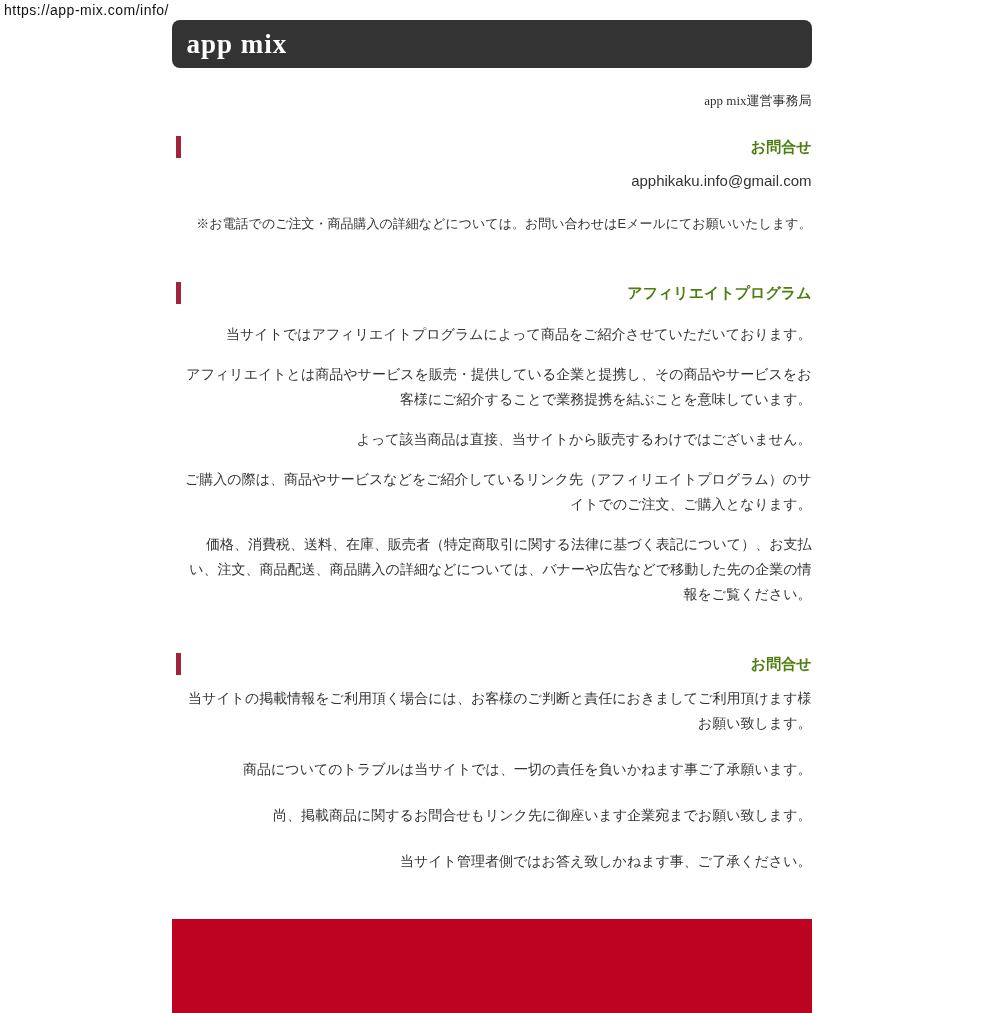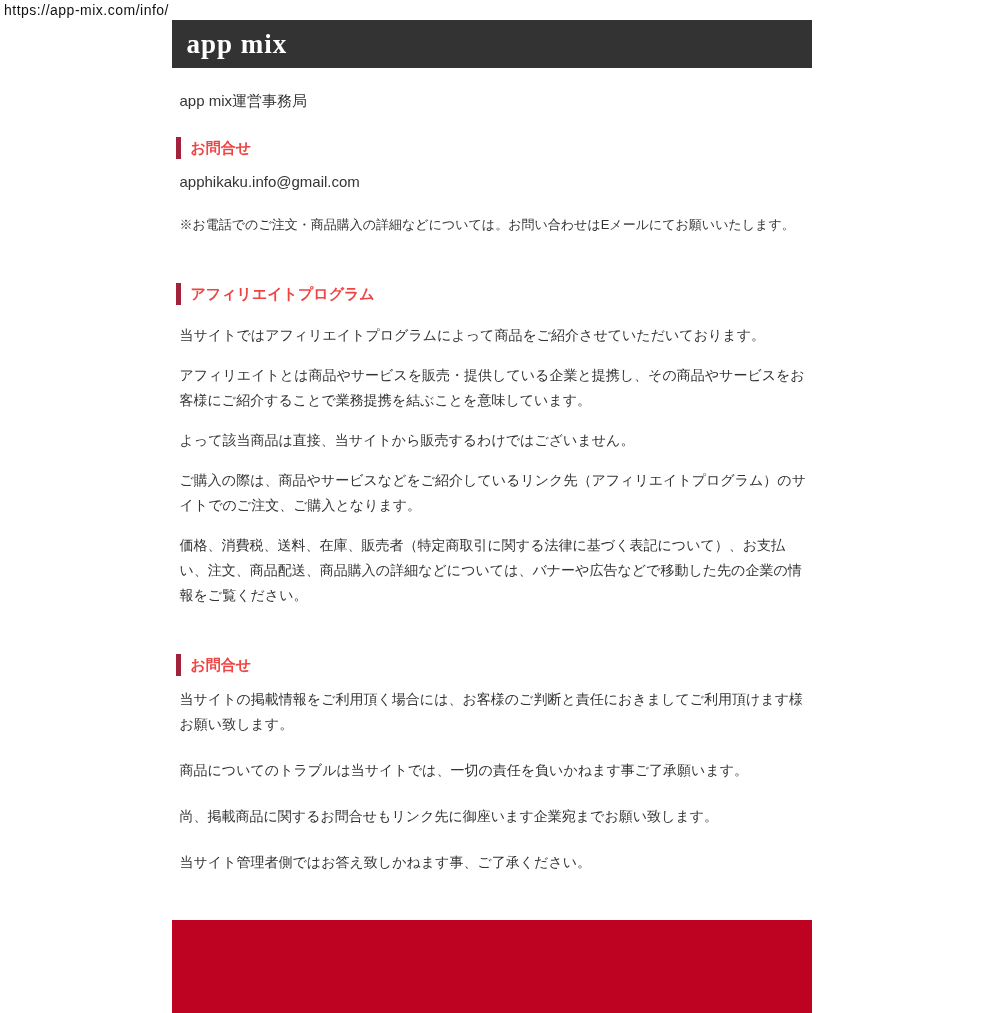--- a/index.html
+++ b/index.html
@@ -1,15 +1,15 @@
 <!DOCTYPE html>
 <html lang="ja"><head>
 <meta charset="utf-8">
 <style>
-  * { box-sizing: border-box; }
+  * { box-sizing: border-box; text-align: right; }
   html, body {
     margin: 0;
     padding: 0;
     background: #ffffff;
   }
   body {
     width: 983px;
     height: 1013px;
     position: relative;
     font-family: "Liberation Sans", sans-serif;
@@ -27,40 +27,42 @@
   .content-col {
     width: 640px;
     margin: 20px auto 0 auto;
   }
   .site-header {
     background: #333333;
     height: 48px;
     display: flex;
     align-items: center;
     padding: 0 15px;
+    border-radius: 8px;
   }
   .site-title {
     margin: 0;
     font-family: "Liberation Serif", serif;
     font-weight: bold;
     font-size: 27px;
     color: #ffffff;
     letter-spacing: 1px;
   }
   .operator {
     margin: 24px 0 0 8px;
-    font-size: 15px;
+    font-size: 13px;
+    font-family: Liberation Serif, serif;
   }
   .section {
     margin-left: 4px;
   }
   .section-heading {
     font-size: 15px;
     font-weight: bold;
-    color: #ef4444;
+    color: #4d7c0f;
     border-left: 5px solid #a2223c;
     padding-left: 10px;
     line-height: 22px;
     margin: 0;
   }
   .contact-section { margin-top: 26px; }
   .email {
     margin: 14px 0 0 4px;
     font-size: 15px;
   }

